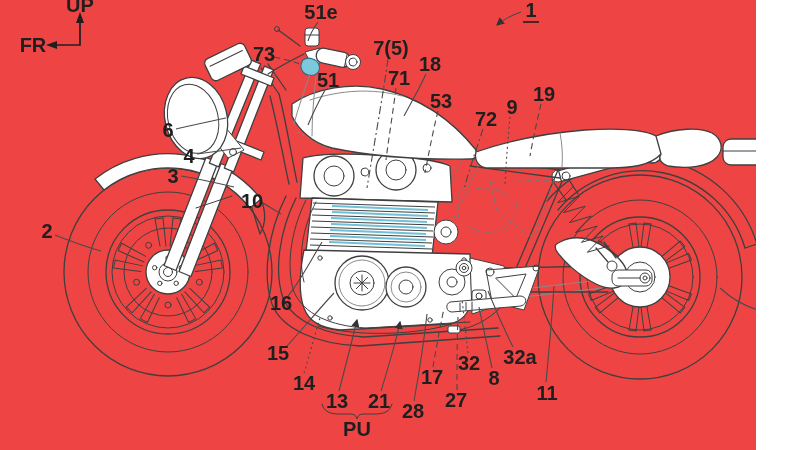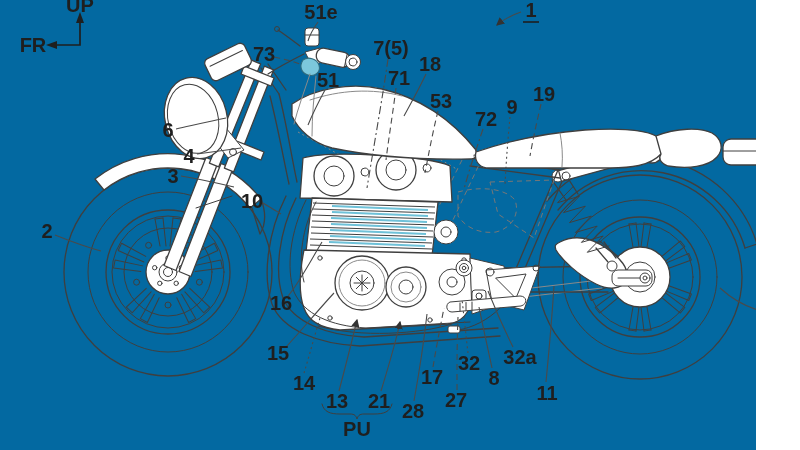--- a/index.html
+++ b/index.html
@@ -1,16 +1,16 @@
 <!DOCTYPE html>
 <html><head>
 <meta charset="utf-8">
 <style>
   html,body{margin:0;padding:0;background:#ffffff;}
-  .stage{position:relative;width:756px;height:450px;background:#0369a1;overflow:hidden;
+  .stage{position:relative;width:756px;height:450px;background:#ef4444;overflow:hidden;
          font-family:"Liberation Sans",sans-serif;}
   svg{display:block;}
   .ln{fill:none;stroke:#3f3f3f;stroke-width:1.3;stroke-linecap:round;stroke-linejoin:round;}
   .ln2{fill:none;stroke:#3f3f3f;stroke-width:1;stroke-linecap:round;stroke-linejoin:round;}
   .lt{fill:none;stroke:#8a8a8a;stroke-width:1;stroke-linecap:round;}
   .wh{fill:#ffffff;stroke:#3f3f3f;stroke-width:1.3;stroke-linejoin:round;}
   .wh2{fill:#ffffff;stroke:#3f3f3f;stroke-width:1;stroke-linejoin:round;}
   .hid{fill:none;stroke:#777777;stroke-width:1;stroke-dasharray:5 4;}
   .dotl{fill:none;stroke:#888888;stroke-width:1;stroke-dasharray:2 3;}
   .fin{stroke:#3f3f3f;stroke-width:1.1;}

